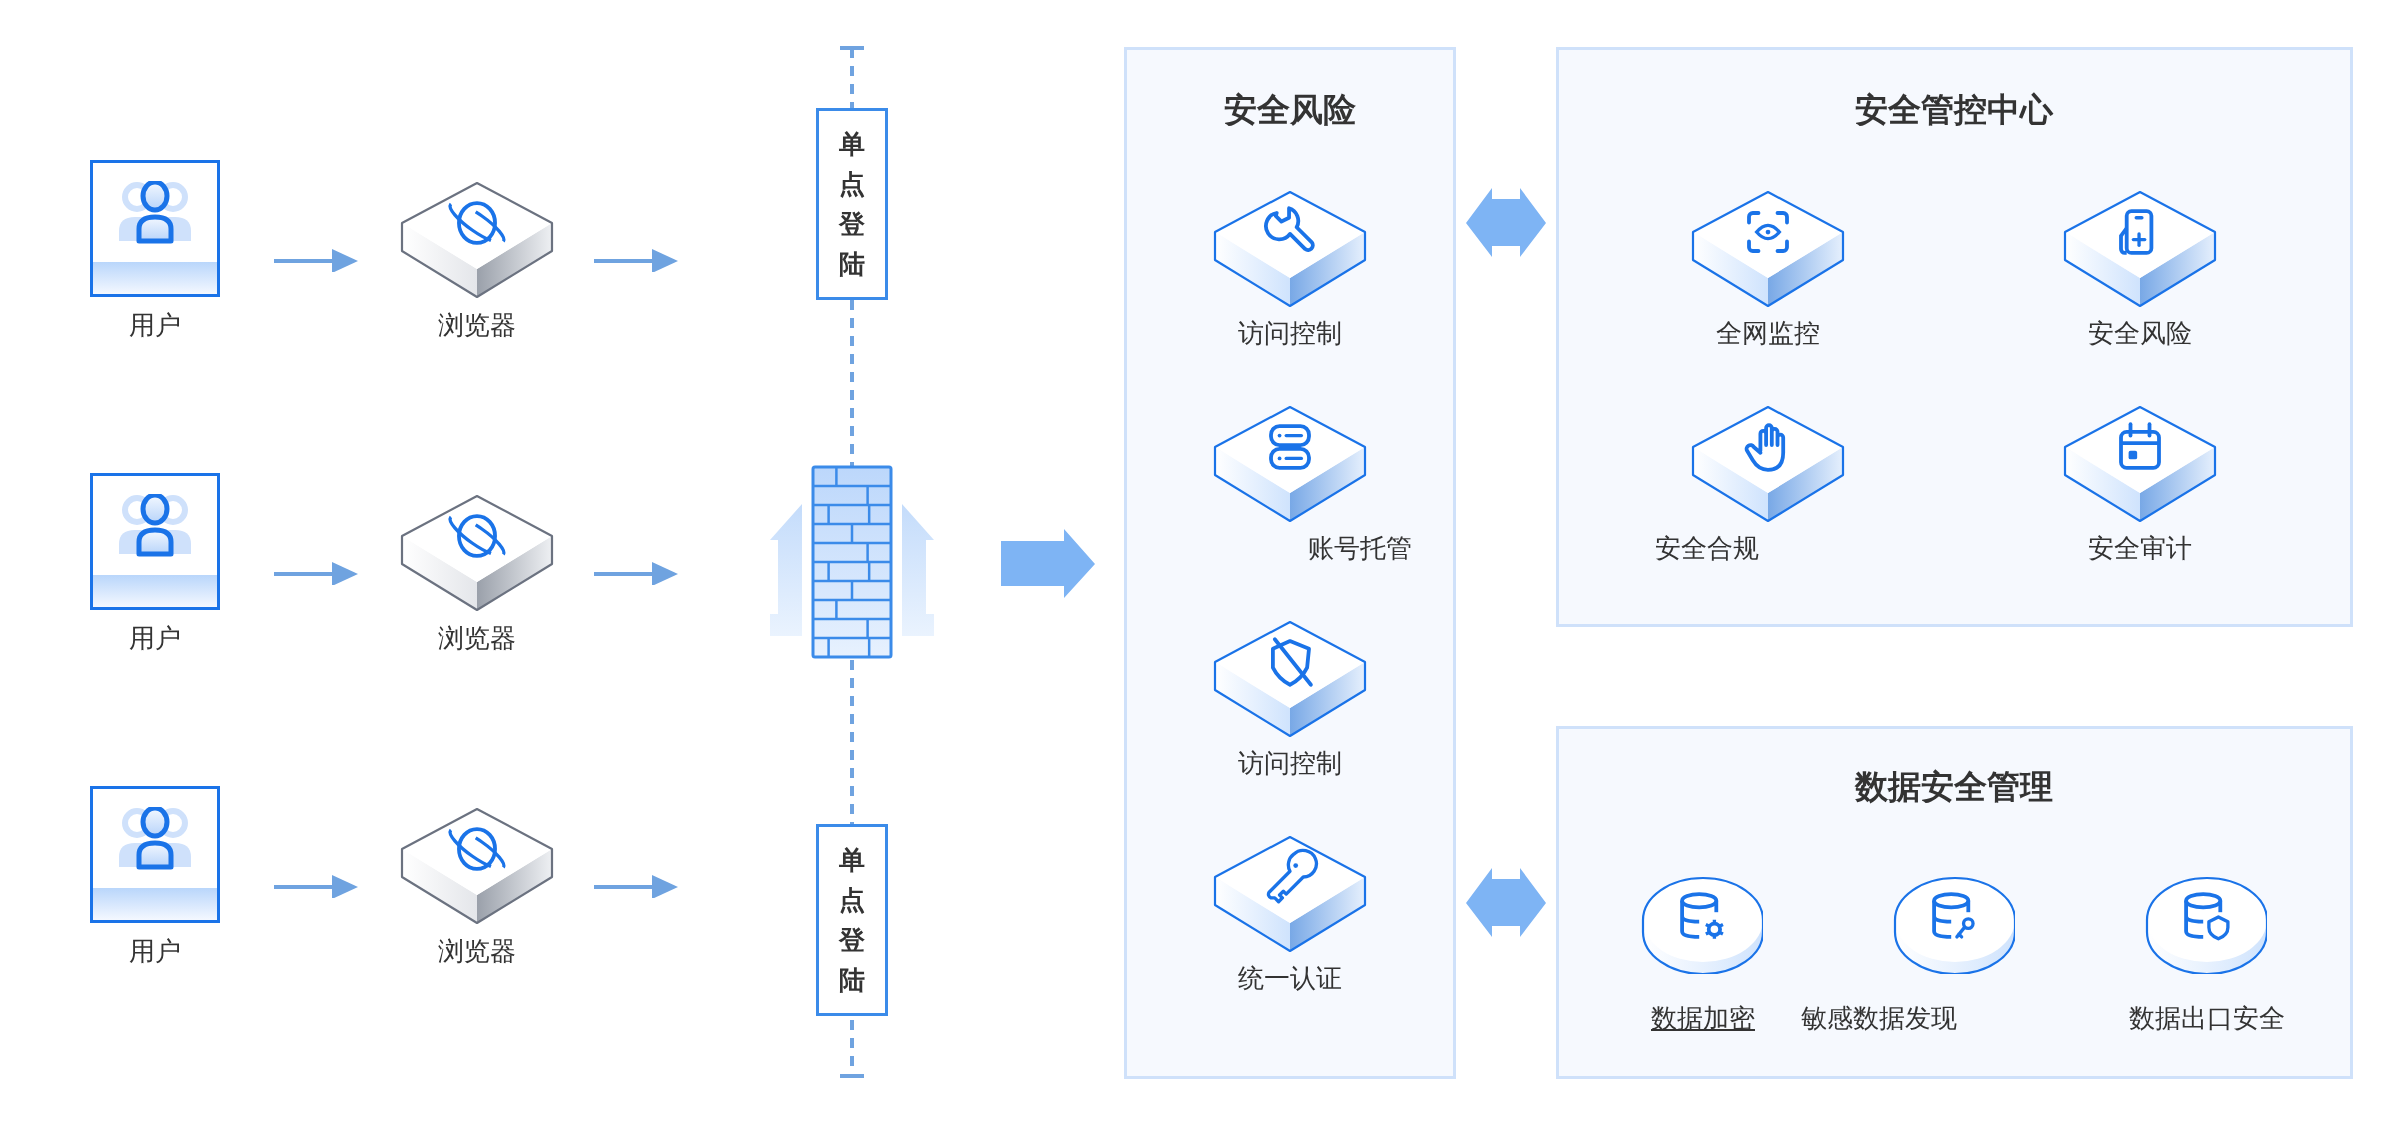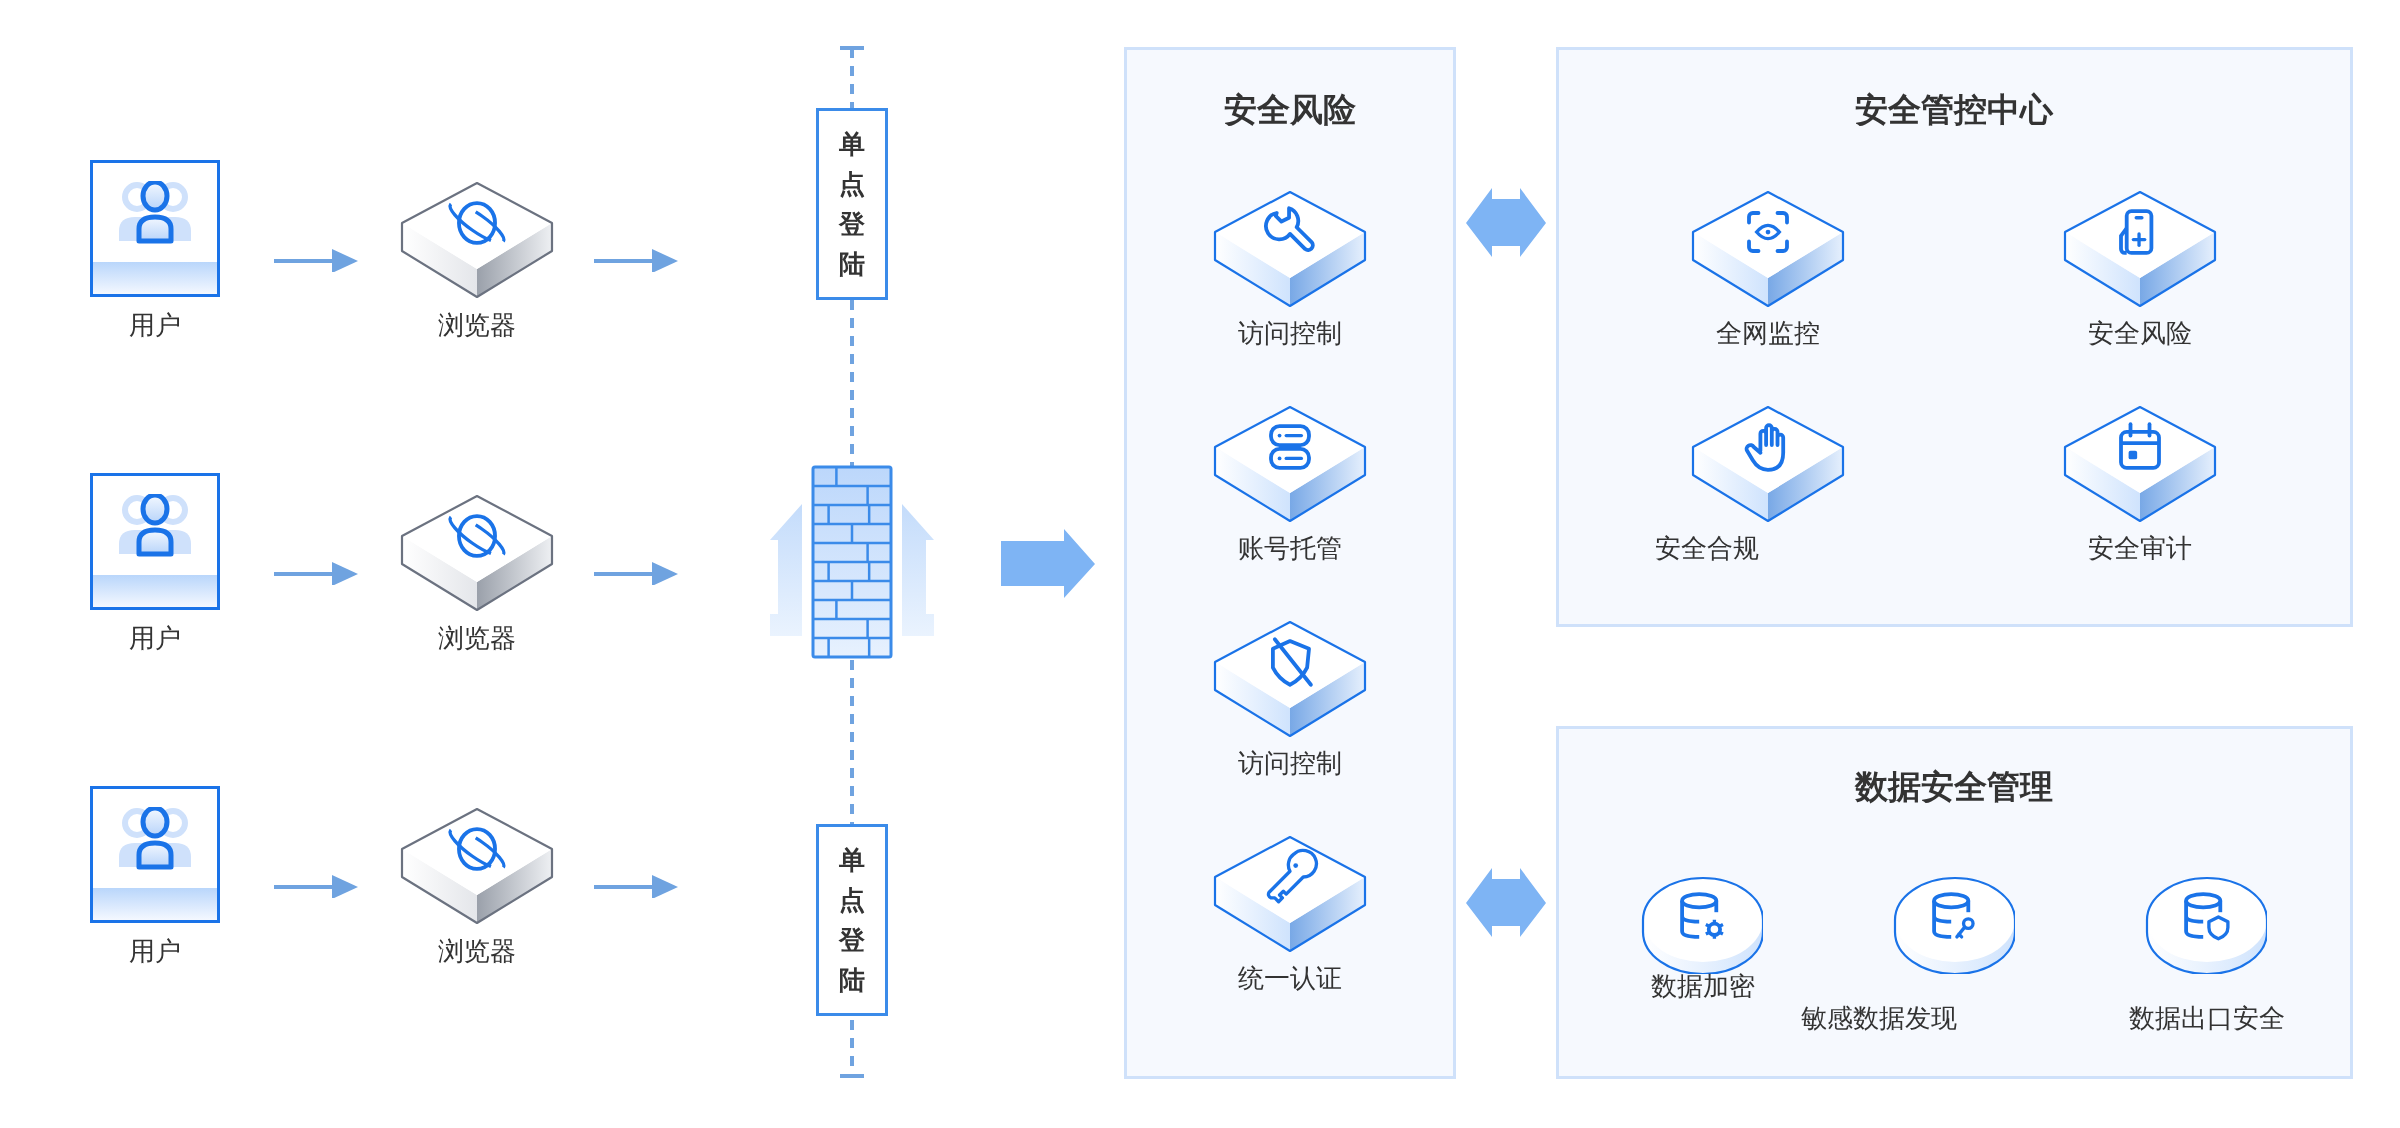--- a/index.html
+++ b/index.html
@@ -227,21 +227,21 @@
       <polygon points="77,2 152,42 152,70 77,116 2,70 2,42" fill="none" stroke="#1a73e8" stroke-width="2.2" stroke-linejoin="round"></polygon>
       <g transform="translate(77,42) scale(0.95)">
         <rect x="-20" y="-22" width="40" height="20" rx="9" fill="none" stroke="#1a73e8" stroke-width="4"></rect>
         <rect x="-20" y="2" width="40" height="20" rx="9" fill="none" stroke="#1a73e8" stroke-width="4"></rect>
         <circle cx="-11" cy="-12" r="2" fill="#1a73e8"></circle>
         <circle cx="-11" cy="12" r="2" fill="#1a73e8"></circle>
         <line x1="-4" y1="-12" x2="12" y2="-12" stroke="#1a73e8" stroke-width="3.5" stroke-linecap="round"></line>
         <line x1="-4" y1="12" x2="12" y2="12" stroke="#1a73e8" stroke-width="3.5" stroke-linecap="round"></line>
       </g>
     </svg>
-    <div class="label" style="left: 1290px; top: 533px;">账号托管</div>
+    <div class="label" style="left: 1360px; top: 533px;">账号托管</div>
     <svg width="154" height="118" class="cube" style="left: 1213px; top: 620px;">
       <polygon points="2,42 77,88 77,116 2,70" fill="url(#blueL)"></polygon>
       <polygon points="77,88 152,42 152,70 77,116" fill="url(#blueR)"></polygon>
       <polygon points="77,2 152,42 77,88 2,42" fill="#ffffff"></polygon>
       <polygon points="77,2 152,42 152,70 77,116 2,70 2,42" fill="none" stroke="#1a73e8" stroke-width="2.2" stroke-linejoin="round"></polygon>
       <g transform="translate(77,42) scale(0.95)">
         <path d="M-18,-14 L0,-22 L20,-14 L18,6 Q12,18 0,24 Q-12,18 -18,6 Z" fill="none" stroke="#1a73e8" stroke-width="4" stroke-linejoin="round"></path>
         <line x1="-16" y1="-24" x2="22" y2="24" stroke="#1a73e8" stroke-width="4" stroke-linecap="round"></line>
       </g>
     </svg>
@@ -331,21 +331,21 @@
       <g transform="translate(62,40) scale(0.95)">
         <ellipse cx="-4" cy="-16" rx="18" ry="7" fill="none" stroke="#1a73e8" stroke-width="4"></ellipse>
         <path d="M-22,-16 V16 Q-22,22 -4,22 M-22,0 Q-22,6 -4,6" fill="none" stroke="#1a73e8" stroke-width="4"></path>
         <path d="M14,-16 V-4" fill="none" stroke="#1a73e8" stroke-width="4"></path>
         <g transform="translate(12,14)">
           <circle r="6" fill="none" stroke="#1a73e8" stroke-width="4"></circle>
           <path d="M0,-10 V-6 M0,6 V10 M-9,-5 L-5,-3 M5,3 L9,5 M-9,5 L-5,3 M5,-3 L9,-5" stroke="#1a73e8" stroke-width="3.5"></path>
         </g>
       </g>
     </svg>
-    <div class="label" style="left: 1703px; top: 971px;">数据加密</div>
+    <div class="label" style="left: 1703px; top: 1003px; text-decoration: underline;">数据加密</div>
     <svg width="124" height="100" class="disc" style="left: 1893px; top: 876px;">
       <path d="M2,44 V56 A60,42 0 0 0 122,56 V44 Z" fill="url(#discSide)"></path>
       <ellipse cx="62" cy="44" rx="60" ry="42" fill="#ffffff"></ellipse>
       <path d="M2,44 A60,42 0 0 1 122,44 V56 A60,42 0 0 1 2,56 Z" fill="none" stroke="#1a73e8" stroke-width="2.2"></path>
       <g transform="translate(62,40) scale(0.95)">
         <ellipse cx="-4" cy="-16" rx="18" ry="7" fill="none" stroke="#1a73e8" stroke-width="4"></ellipse>
         <path d="M-22,-16 V16 Q-22,22 -4,22 M-22,0 Q-22,6 -4,6" fill="none" stroke="#1a73e8" stroke-width="4"></path>
         <path d="M14,-16 V-4" fill="none" stroke="#1a73e8" stroke-width="4"></path>
         <circle cx="14" cy="8" r="5" fill="none" stroke="#1a73e8" stroke-width="3.5"></circle>
         <path d="M10,12 L2,22 M4,19 L7,22" stroke="#1a73e8" stroke-width="3.5" stroke-linecap="round"></path>

